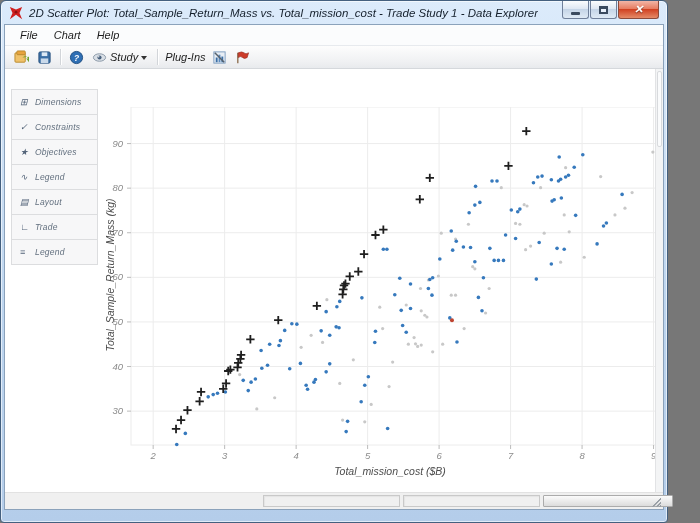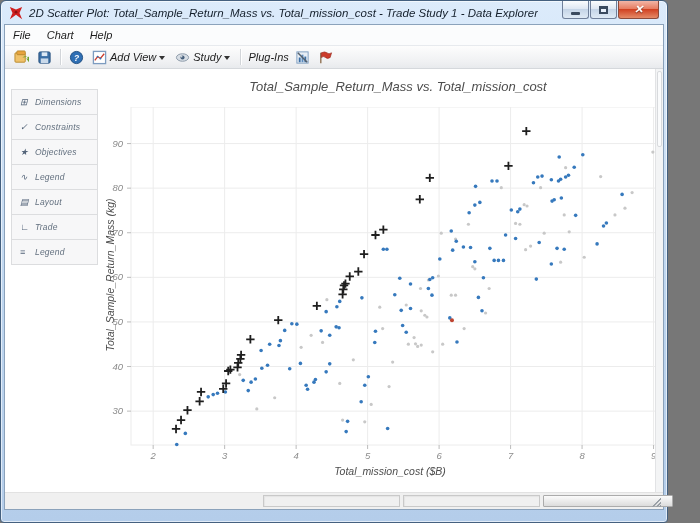--- a/index.html
+++ b/index.html
@@ -13,21 +13,21 @@
   .win-title{font-size:11.5px;color:#15202c;white-space:nowrap;overflow:hidden;}
   .caption-buttons{position:absolute;right:8px;top:0;display:flex;height:18px;}
   .cap-btn{width:27px;height:18px;border:1px solid #70809a;border-top:none;display:flex;align-items:center;justify-content:center;
     background:linear-gradient(#fbfdfe,#dfe8f3 45%,#c3d3e6 46%,#dfeaf5);border-radius:0 0 3px 3px;margin-left:1px;}
   .cap-btn.close{width:41px;background:linear-gradient(#f2b5a6,#e77d62 45%,#cf3c1d 46%,#e58a67);border-color:#8c4a3a;}
   .glyph-min{width:9px;height:3px;background:#3a4a5e;border-radius:1px;margin-top:7px;}
   .glyph-max{width:9px;height:8px;border:2px solid #3a4a5e;border-top-width:3px;background:#e8f0fa;}
   .glyph-close{color:#fff;font-size:11px;font-weight:bold;text-shadow:0 1px 1px rgba(0,0,0,.45);line-height:1;}
   
   .inner{position:absolute;left:3px;right:3px;top:23px;bottom:12px;background:#fff;border:1px solid #8ba2bb;display:flex;flex-direction:column;}
-  .menubar{height:21px;background:#fbfcfd;display:flex;align-items:center;border-bottom:1px solid #e7eaee;}
+  .menubar{height:21px;background:#fbfcfd;display:flex;align-items:center;padding-left:7px;border-bottom:1px solid #e7eaee;}
   .menu-item{font-size:11px;color:#1c1c1c;padding:2px 8px;cursor:default;}
   .toolbar{height:23px;background:linear-gradient(#fdfdfd,#f0f1f3 70%,#e8eaed);border-bottom:1px solid #d5d8dc;display:flex;align-items:center;padding-left:5px;font-size:11px;color:#1c1c1c;}
   .tb-btn{display:flex;align-items:center;padding:1px 3px;border:1px solid transparent;border-radius:2px;}
   .tb-sep{width:1px;height:16px;background:#d2d5d9;margin:0 4px;box-shadow:1px 0 0 #fff;}
   .tb-label{margin:0 2px 0 3px;}
   .dd-arrow{width:0;height:0;border-left:3px solid transparent;border-right:3px solid transparent;border-top:4px solid #333;margin:1px 2px 0 1px;}
   .tb-ico{width:15px;height:15px;display:inline-block;}
   
   .client{position:relative;flex:1;background:#fff;overflow:hidden;}
   .sidebar{position:absolute;left:6px;top:21px;width:87px;}
@@ -102,30 +102,20 @@
       </div>
       <div class="tb-sep"></div>
       <div class="tb-btn">
         <svg class="tb-ico" viewBox="0 0 16 16">
           <circle cx="8" cy="8" r="6.5" fill="#2f6fb4" stroke="#1e4d80" stroke-width="1"></circle>
           <text x="8" y="11.5" font-size="9.5" font-weight="bold" fill="#fff" text-anchor="middle" font-family="Liberation Sans, sans-serif">?</text>
         </svg>
       </div>
       <div class="tb-btn">
         <svg class="tb-ico" viewBox="0 0 16 16">
-          <rect x="1.5" y="1.5" width="13" height="13" fill="#fff" stroke="#7d9cc0" stroke-width="1.4"></rect>
-          <polyline points="3,11 6,7 9,9 13,4" fill="none" stroke="#cc3b2a" stroke-width="1.4"></polyline>
-          <circle cx="6" cy="7" r="1" fill="#2f6fb4"></circle>
-            <circle cx="9" cy="9" r="1" fill="#2f6fb4"></circle>
-        </svg>
-        <span class="tb-label">Add View</span>
-        <span class="dd-arrow"></span>
-      </div>
-      <div class="tb-btn">
-        <svg class="tb-ico" viewBox="0 0 16 16">
           <ellipse cx="8" cy="8" rx="6.5" ry="4" fill="#d8dee5" stroke="#8a97a6" stroke-width="1"></ellipse>
           <circle cx="8" cy="8" r="2.2" fill="#48607c"></circle>
           <circle cx="7.2" cy="7.2" r="0.7" fill="#fff"></circle>
         </svg>
         <span class="tb-label">Study</span>
         <span class="dd-arrow"></span>
       </div>
       <div class="tb-sep"></div>
       <span class="tb-label">Plug-Ins</span>
       <div class="tb-btn">
@@ -170,21 +160,20 @@
           <div class="sb-item">
             <span class="sb-ico">∟</span>
             <span class="sb-label">Trade</span>
           </div>
           <div class="sb-item">
             <span class="sb-ico">≡</span>
             <span class="sb-label">Legend</span>
           </div>
         </div>
 
-      <div class="chart-title">Total_Sample_Return_Mass vs. Total_mission_cost</div>
       <div class="axis-label y-label">Total_Sample_Return_Mass (kg)</div>
       <div class="axis-label x-label">Total_mission_cost ($B)</div>
       <div id="plot" style="left: 96px;"><svg width="574" height="360" viewBox="-30 0 574 360">
             <rect x="0" y="0" width="534" height="338" fill="none" stroke="#ececec" stroke-width="1"></rect>
             <line x1="22.160642570281126" y1="0" x2="22.160642570281126" y2="338" stroke="#ececec" stroke-width="1"></line>
             <line x1="22.160642570281126" y1="338" x2="22.160642570281126" y2="342" stroke="#bbb" stroke-width="1"></line>
             <text x="22.160642570281126" y="352" text-anchor="middle" font-size="9.5" fill="#8b8b8b" font-family="Liberation Sans, sans-serif">2</text>
             <line x1="93.64658634538152" y1="0" x2="93.64658634538152" y2="338" stroke="#ececec" stroke-width="1"></line>
             <line x1="93.64658634538152" y1="338" x2="93.64658634538152" y2="342" stroke="#bbb" stroke-width="1"></line>
             <text x="93.64658634538152" y="352" text-anchor="middle" font-size="9.5" fill="#8b8b8b" font-family="Liberation Sans, sans-serif">3</text>

